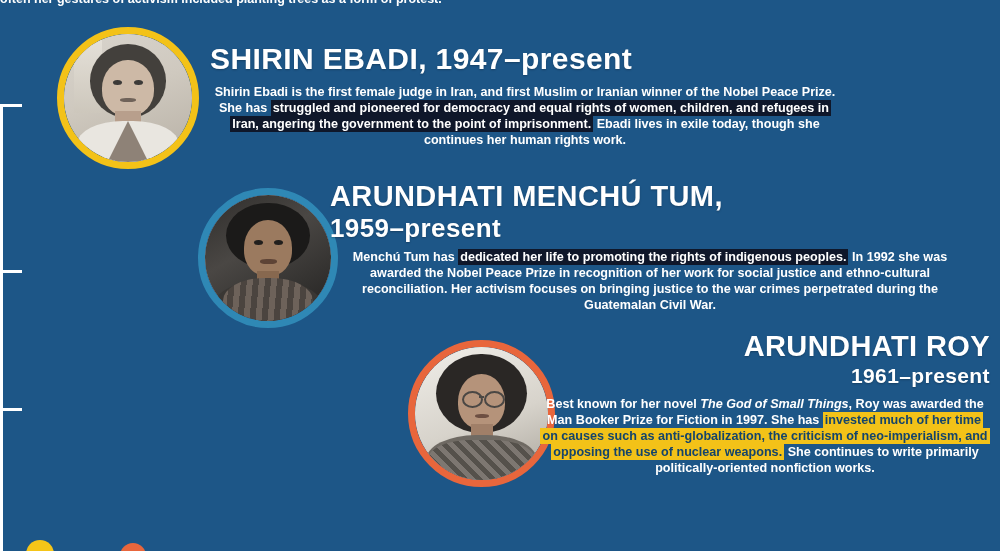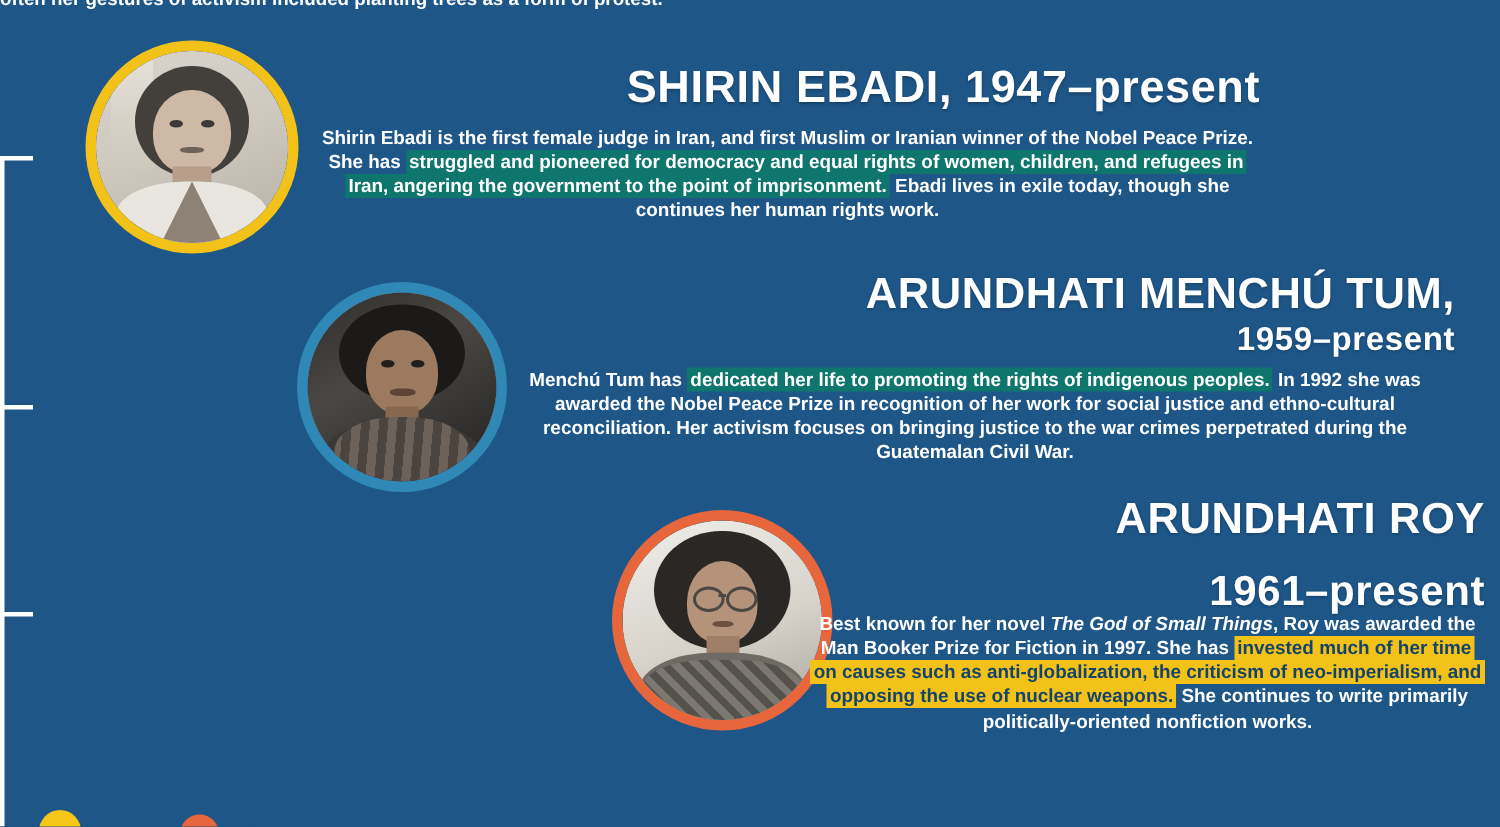--- a/index.html
+++ b/index.html
@@ -148,33 +148,33 @@
     top: 340px;
     width: 147px;
     height: 147px;
     border: 7px solid #e8663c;
   }
 
   .name {
     font-weight: bold;
     letter-spacing: 0.4px;
     line-height: 1.02;
-    text-align: right;
+    text-align: left;
     text-shadow: 0 1px 2px rgba(0,0,0,0.25);
   }
 
   .body-text {
     font-size: 12.6px;
     font-weight: bold;
     line-height: 1.28;
     text-align: center;
   }
 
   .hl-orange {
-    background: #0f766e;
+    background: #0f172a;
     color: #ffffff;
     padding: 1px 2px;
     box-decoration-break: clone;
     -webkit-box-decoration-break: clone;
   }
   .hl-yellow {
     background: #f3c218;
     color: #14446b;
     padding: 1px 2px;
     box-decoration-break: clone;
@@ -190,32 +190,32 @@
   .e1-name { font-size: 30px; }
   .e1-body { margin-top: 9px; }
 
   
   .e2-text {
     left: 330px;
     top: 182px;
     width: 640px;
   }
   .e2-name { font-size: 29px; }
-  .e2-name .line2 { display: block; font-size: 22px; margin-top: 3px; }
+  .e2-name .line2 { display: block; font-size: 26px; margin-top: 3px; }
   .e2-body { margin-top: 8px; }
 
   
   .e3-text {
     left: 540px;
     top: 332px;
     width: 450px;
   }
   .e3-name { font-size: 29px; text-align: right; }
-  .e3-name .line2 { display: block; font-size: 28px; margin-top: 18px; }
-  .e3-body { }
+  .e3-name .line2 { display: block; font-size: 21px; margin-top: 3px; }
+  .e3-body { margin-top: 10px; }
 
   em { font-style: italic; }
 
   
   .ph {
     position: absolute;
     inset: 0;
     background: #b9b4ac;
   }
   

